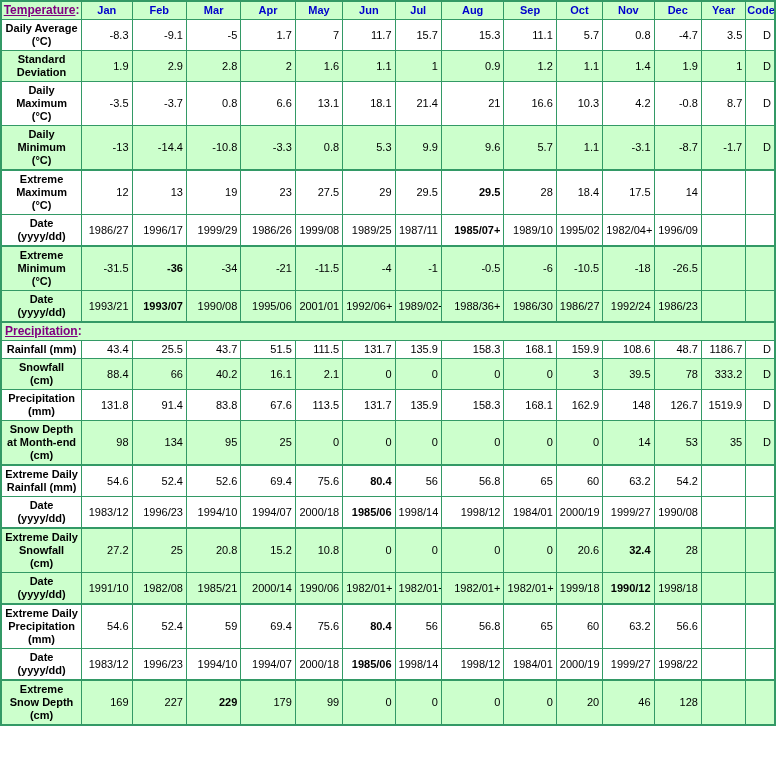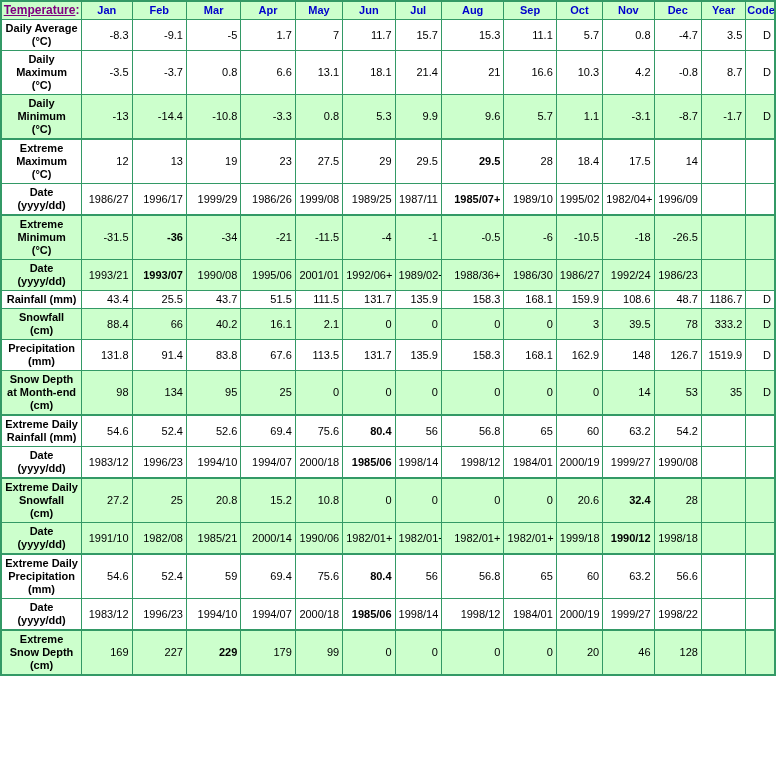--- a/index.html
+++ b/index.html
@@ -68,20 +68,38 @@
         <td class="num">11.7</td>
         <td class="num">15.7</td>
         <td class="num">15.3</td>
         <td class="num">11.1</td>
         <td class="num">5.7</td>
         <td class="num">0.8</td>
         <td class="num">-4.7</td>
         <td class="num">3.5</td>
         <td class="num">D</td>
       </tr>
+      <tr class="green">
+        <td class="label">Standard
+Deviation</td>
+        <td class="num">1.9</td>
+        <td class="num">2.9</td>
+        <td class="num">2.8</td>
+        <td class="num">2</td>
+        <td class="num">1.6</td>
+        <td class="num">1.1</td>
+        <td class="num">1</td>
+        <td class="num">0.9</td>
+        <td class="num">1.2</td>
+        <td class="num">1.1</td>
+        <td class="num">1.4</td>
+        <td class="num">1.9</td>
+        <td class="num">1</td>
+        <td class="num">D</td>
+      </tr>
       <tr class="white">
         <td class="label">Daily
 Maximum
 (°C)</td>
         <td class="num">-3.5</td>
         <td class="num">-3.7</td>
         <td class="num">0.8</td>
         <td class="num">6.6</td>
         <td class="num">13.1</td>
         <td class="num">18.1</td>
@@ -180,20 +198,23 @@
         <td class="num">1992/06+</td>
         <td class="num">1989/02+</td>
         <td class="num">1988/36+</td>
         <td class="num">1986/30</td>
         <td class="num">1986/27</td>
         <td class="num">1992/24</td>
         <td class="num">1986/23</td>
         <td class="num"></td>
         <td class="num"></td>
       </tr>
+      <tr class="section">
+        <td colspan="15"><span class="sect-link">Precipitation</span><span class="sect-colon">:</span></td>
+      </tr>
       <tr class="white">
         <td class="label">Rainfall (mm)</td>
         <td class="num">43.4</td>
         <td class="num">25.5</td>
         <td class="num">43.7</td>
         <td class="num">51.5</td>
         <td class="num">111.5</td>
         <td class="num">131.7</td>
         <td class="num">135.9</td>
         <td class="num">158.3</td>

